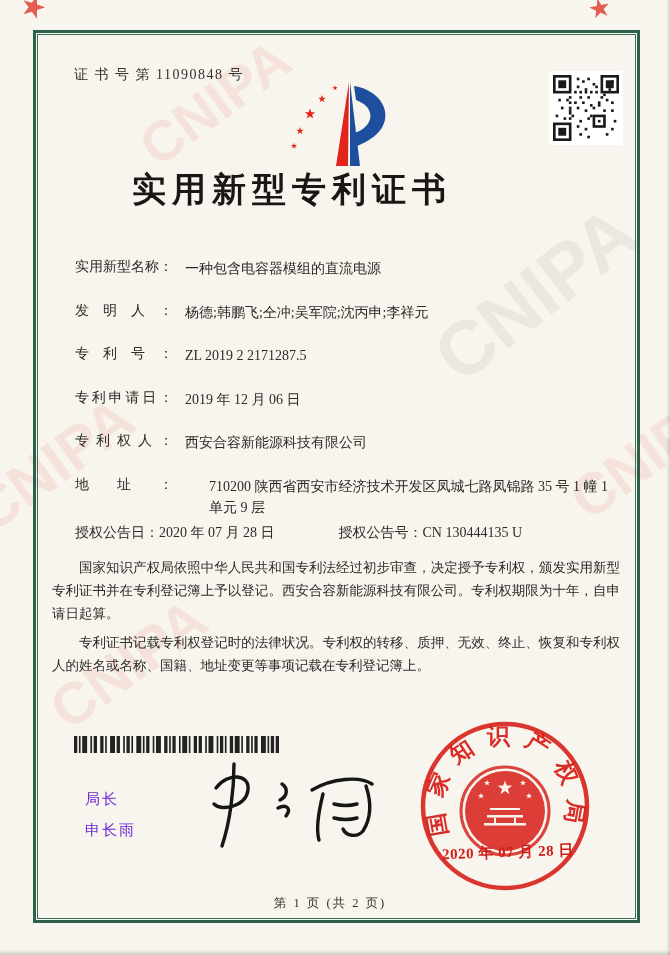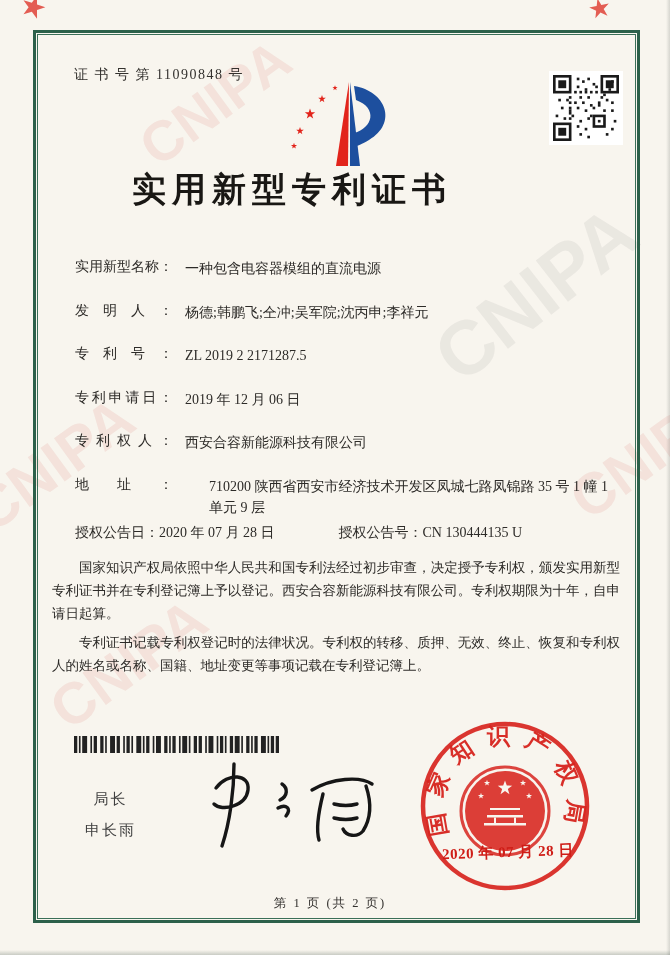--- a/index.html
+++ b/index.html
@@ -63,21 +63,21 @@
   .paragraphs{
     position:absolute;left:52px;top:556px;width:568px;
     font-size:13.5px;line-height:23px;color:#2d2b28;text-align:justify;
   }
   .paragraphs p{margin:0;text-indent:2em;}
   .paragraphs p + p{margin-top:6px;}
   
   .barcode{position:absolute;left:74px;top:736px;}
   .signer{
     position:absolute;left:85px;top:784px;
-    font-size:15px;line-height:31px;color:#404040;letter-spacing:2px;text-align:center;
+    font-size:15px;line-height:31px;color:#6d28d9;letter-spacing:2px;
   }
   .signature{position:absolute;left:196px;top:758px;}
   .seal{position:absolute;left:415px;top:716px;}
   .seal-date{
     position:absolute;left:418px;top:843px;width:180px;
     text-align:center;font-size:15px;font-weight:bold;color:#cf1d17;
     letter-spacing:0.5px;transform:rotate(-2deg);
     font-family:"Liberation Serif",serif;
   }
   .footer{

